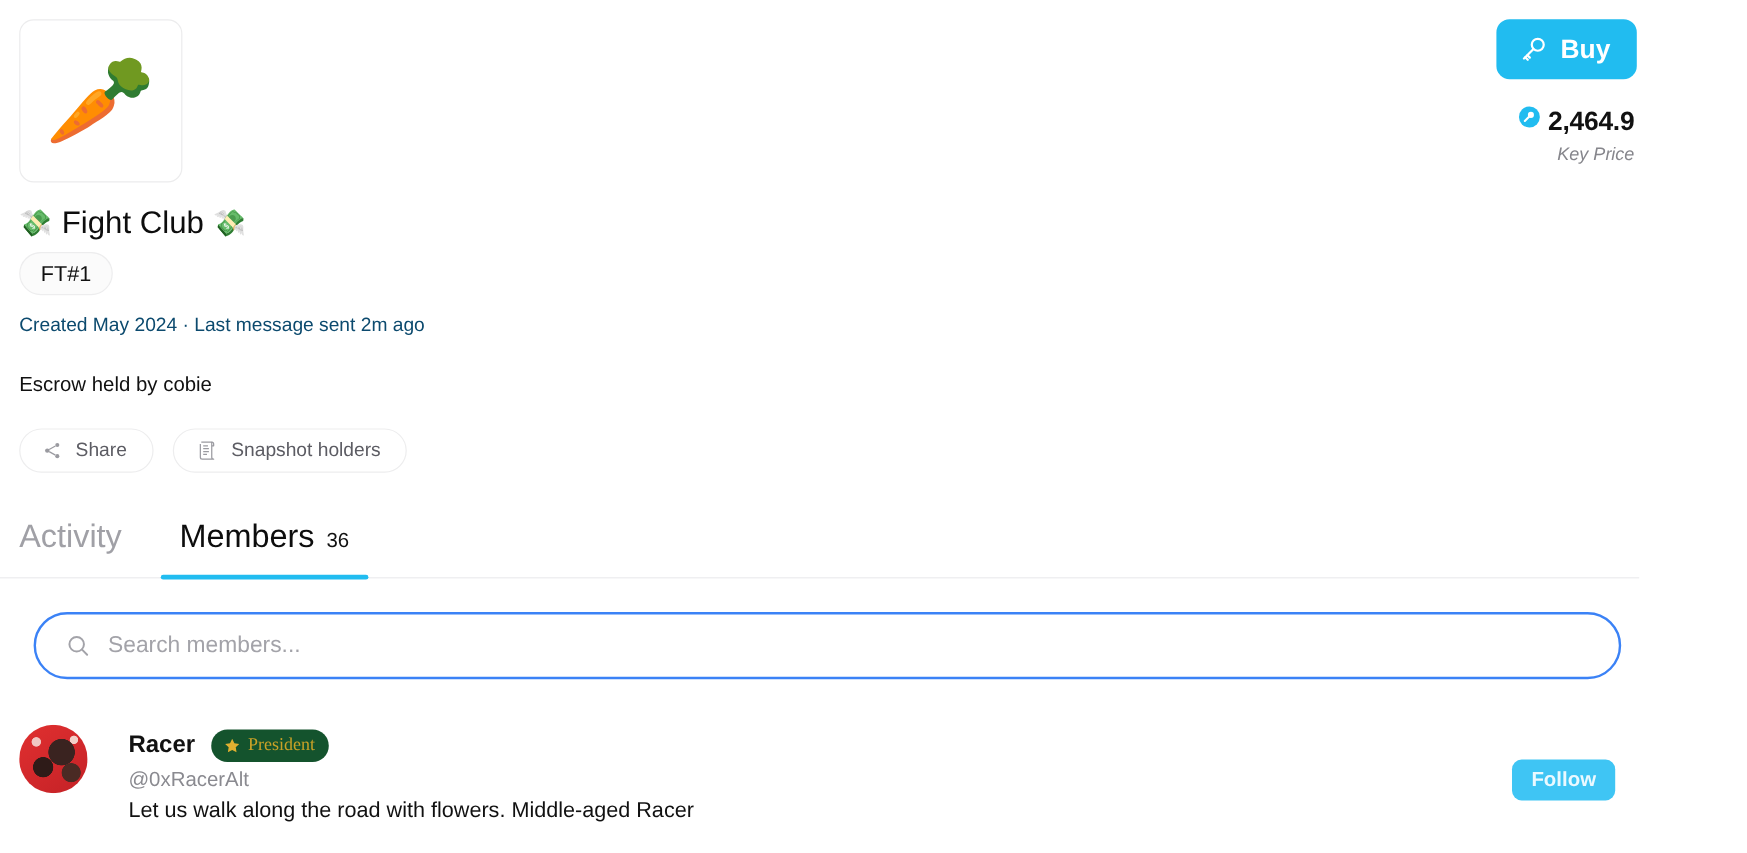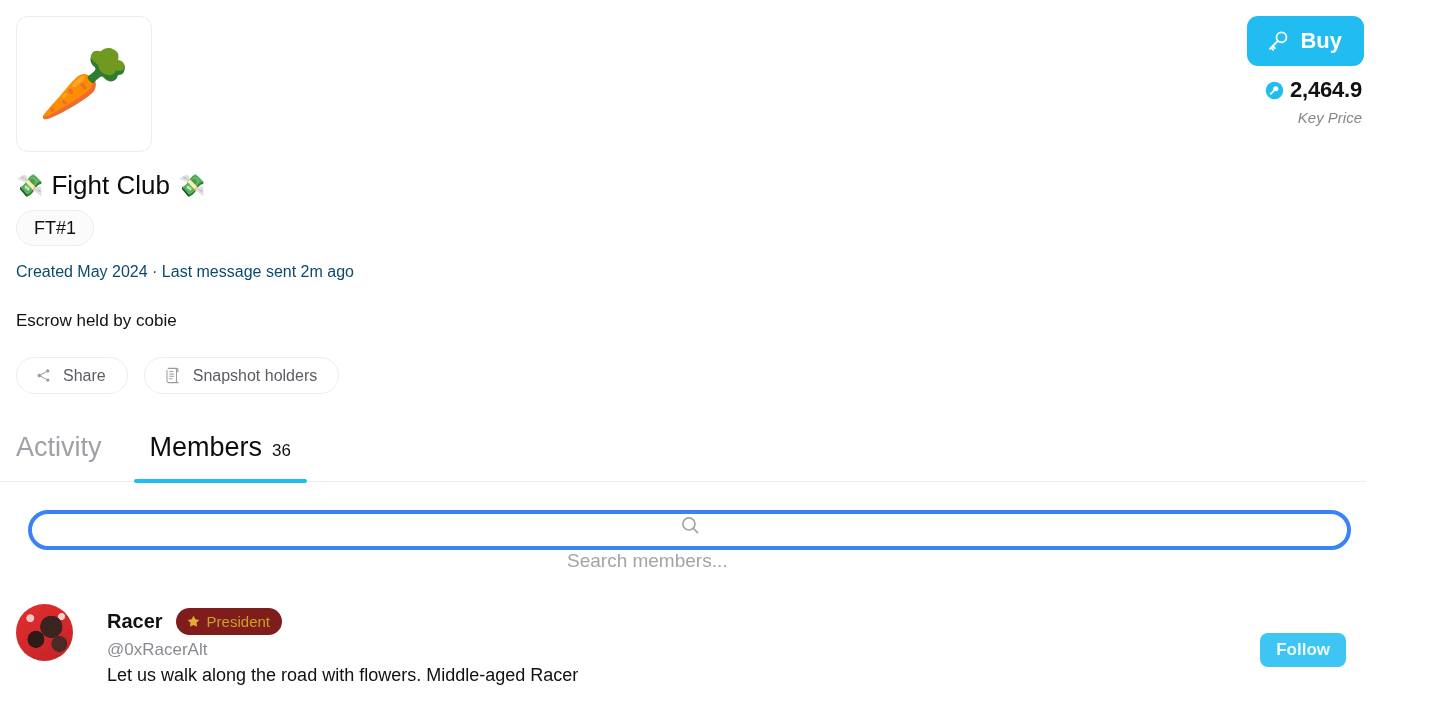--- a/index.html
+++ b/index.html
@@ -39,22 +39,22 @@
     height: 50px; padding: 0 22px 0 18px;
     border-radius: 11px;
     background: #21bcf0;
     border: none;
     cursor: pointer;
   }
   .buy-btn .label {
     font-size: 22px; color: #ffffff; font-weight: 700; line-height: 1;
   }
   .price-row {
-    display: flex; align-items: center; gap: 6px;
-    margin-top: 11px; padding-right: 2px;
+    display: flex; gap: 6px;
+    margin-top: 22px; padding-right: 2px;
   }
   .price-val { font-size: 22px; font-weight: 700; color: #111111; letter-spacing: -0.2px;}
   .price-caption {
     font-size: 15px; color: #86868c; margin-top: 6px; padding-right: 2px; font-style: italic;
   }
 
   
   .thumb {
     position: absolute; left: 16px; top: 16px;
     width: 136px; height: 136px;
@@ -119,26 +119,25 @@
   .tab.active .t-label { color: #0d0d0d; font-weight: 500; }
   .tab .t-count { font-size: 17px; color: #111111; }
   .tab.active::after {
     content: ""; position: absolute; left: 0; right: 0; bottom: -2px;
     height: 4px; background: #21bcf0; border-radius: 2px;
   }
 
   
   .search {
     position: absolute; left: 28px; top: 510px;
-    width: 1323px; height: 40px;
-    border: 4px solid #3b82f6; border-radius: 28px;
+    width: 1323px; height: 56px;
+    border: 2px solid #3b82f6; border-radius: 28px;
     background: #ffffff;
     display: flex; align-items: center; gap: 14px;
     padding: 0 24px;
-    flex-direction: column;
   }
   .search input {
     border: none; outline: none; background: transparent;
     font-family: "Liberation Sans", sans-serif;
     font-size: 19px; color: #111111; flex: 1; height: 100%;
   }
   .search input::placeholder { color: #a3a3a9; }
 
   
   .member {
@@ -158,21 +157,22 @@
       linear-gradient(145deg, #e0302f 0%, #d4292c 45%, #c42226 100%);
     overflow: hidden;
   }
   .m-body { margin-left: 34px; padding-top: 4px; }
   .m-line1 { display: flex; align-items: center; gap: 13px; }
   .m-name { font-size: 20px; font-weight: 700; color: #111111; }
   .role-badge {
     display: inline-flex; align-items: center; gap: 6px;
     height: 27px; padding: 0 12px 0 10px;
     border-radius: 14px;
-    background: #7f1d1d;
+    background: #14532d;
+    font-family: Liberation Serif, serif;
   }
   .role-badge .r-label { font-size: 15px; color: #c9a227; font-weight: 500; }
   .m-handle { font-size: 17px; color: #8a8a90; margin-top: 5px; }
   .m-bio { font-size: 18px; color: #111111; margin-top: 5px; }
   .follow-btn {
     position: absolute; right: 0; top: 29px;
     height: 34px; padding: 0 16px;
     border: none; border-radius: 8px;
     background: #3fc5f4;
     color: #eaf9ff;

